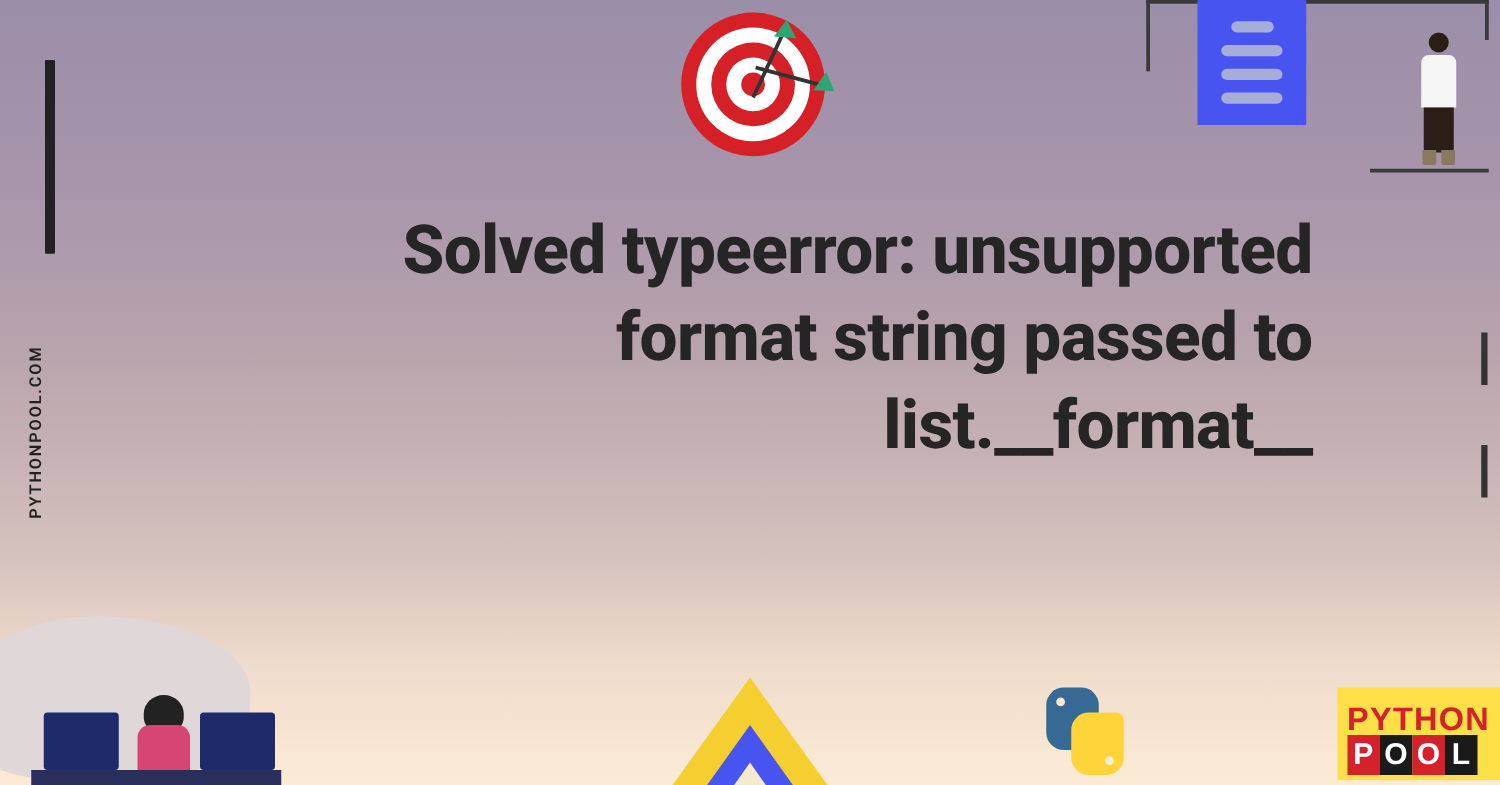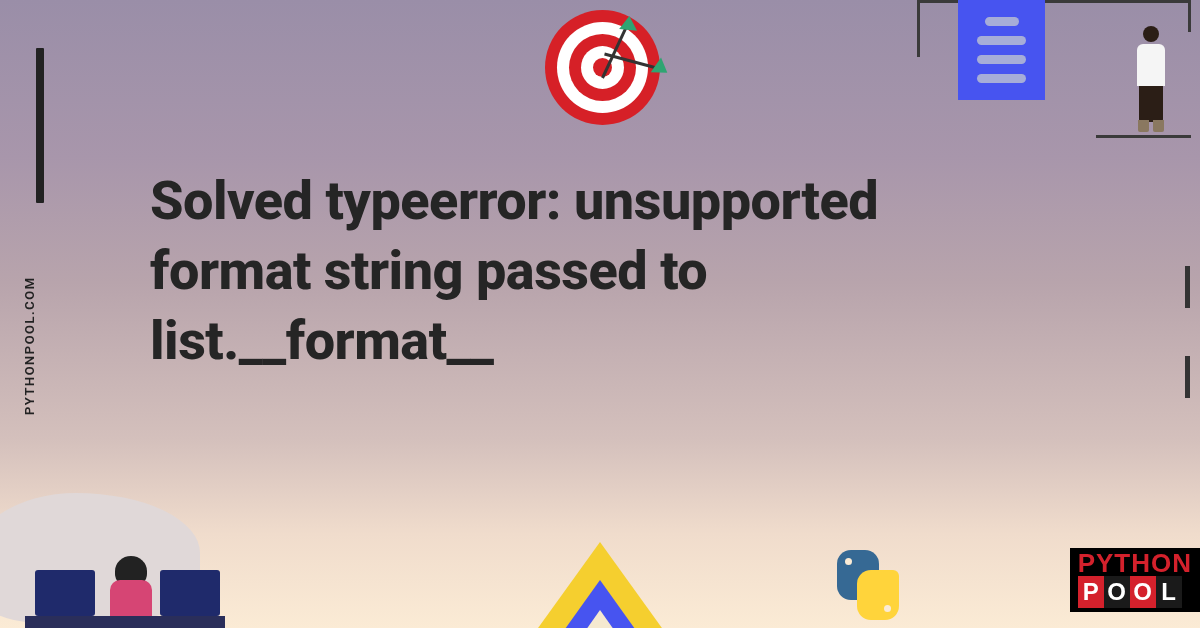--- a/index.html
+++ b/index.html
@@ -137,21 +137,21 @@
       width: 11px; height: 12px; background: #8a7860; border-radius: 0 0 2px 2px;
     }
 
     
     .title {
       position: absolute;
       top: 166px;
       left: 50%;
       transform: translateX(-50%);
       width: 900px;
-      text-align: left;
+      text-align: right;
       font-weight: 800;
       font-size: 54px;
       line-height: 1.3;
       color: #252525;
       letter-spacing: -0.5px;
     }
 
     
     .target {
       position: absolute;
@@ -298,23 +298,23 @@
       right: 6px; bottom: 2px;
     }
     .python-logo .yellow::after {
       content: ''; position: absolute; bottom: 8px; right: 8px; width: 7px; height: 7px; background: #fbebd5; border-radius: 50%;
     }
 
     
     .pool-logo {
       position: absolute;
       right: 0;
-      bottom: 16px;
-      background: #000000;
-      padding: 0 8px 4px;
+      bottom: 4px;
+      background: #fde047;
+      padding: 10px 8px 4px;
     }
     .pool-logo .row1 {
       font-weight: 900;
       font-size: 26px;
       letter-spacing: 1px;
       color: #d4212c;
       font-family: Arial Black, Arial, sans-serif;
     }
     .pool-logo .row2 {
       display: flex;

